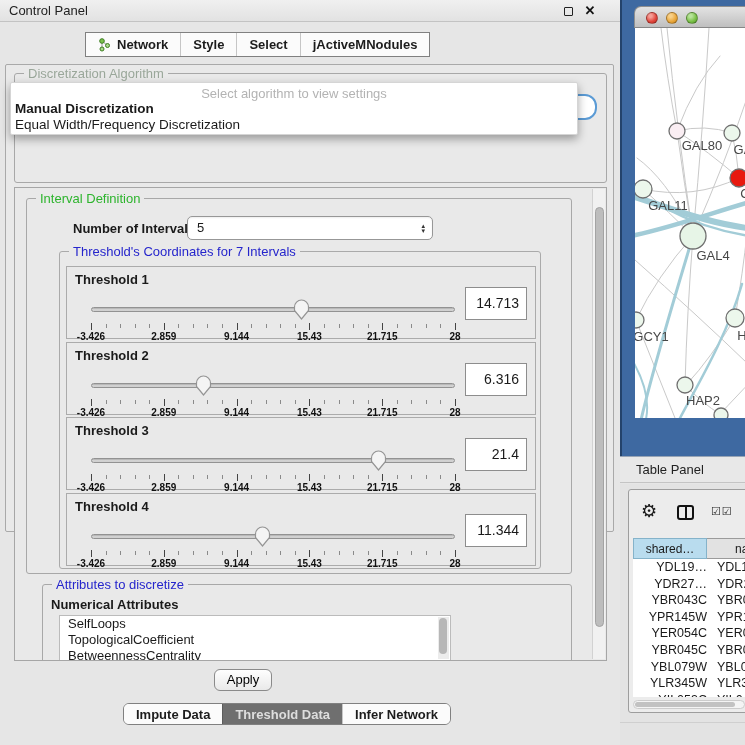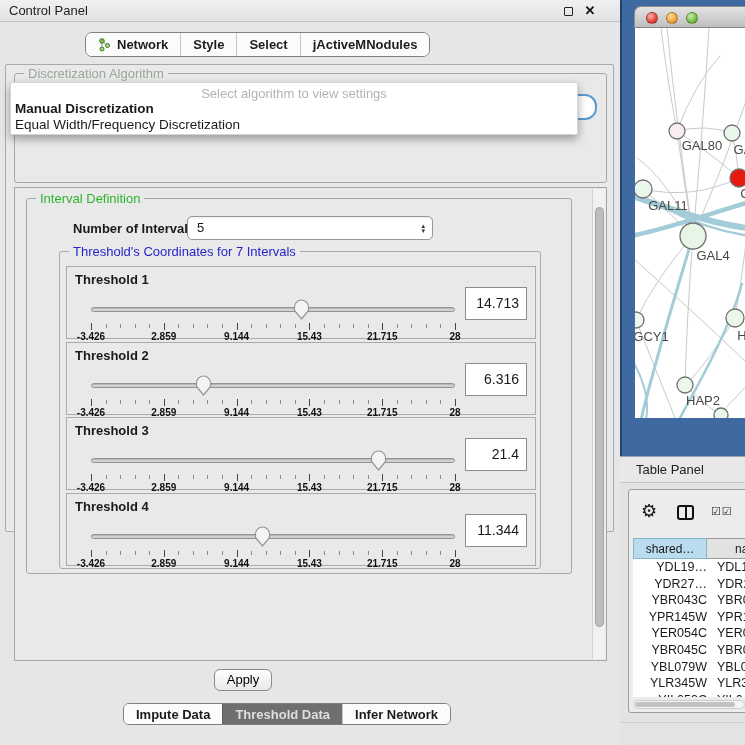--- a/index.html
+++ b/index.html
@@ -5,21 +5,21 @@
   *{box-sizing:border-box;margin:0;padding:0}
   html,body{width:745px;height:745px}
   body{font-family:"Liberation Sans",sans-serif;background:#e6e6e6;position:relative;overflow:hidden;color:#1a1a1a}
   .abs{position:absolute}
   
   .cp-titlebar{left:0;top:0;width:620px;height:22px;background:linear-gradient(#f0f0f0,#e2e2e2);border-bottom:1px solid #c3c3c3;font-size:13px;line-height:22px;padding-left:9px;color:#222}
   .win-btn{position:absolute;top:0;height:22px;line-height:22px;font-size:13px;color:#111;text-align:center}
   .float-glyph{display:inline-block;width:9px;height:9px;border:1.5px solid #222;border-radius:1px;vertical-align:middle}
   .cp-inner{left:5px;top:64px;width:609px;height:468px;background:#e9e9e9;border:1px solid #a9a9a9;border-radius:2px}
   
-  .tab-bar{display:flex;align-items:stretch;height:25px;border:1px solid #808080;border-radius:7px;background:#fbfbfb;overflow:hidden;font-size:13px;font-weight:600}
+  .tab-bar{display:flex;align-items:stretch;height:25px;border:1px solid #808080;border-radius:0;background:#fbfbfb;overflow:hidden;font-size:13px;font-weight:600}
   .tab-seg{display:flex;align-items:center;padding:0 12px;color:#1c1c1c;background:#fbfbfb;cursor:default;white-space:nowrap}
   .tab-seg + .tab-seg{border-left:1px solid #c6c6c6}
   .tab-seg.sel{background:#6f6f6f;color:#dedede;border-left:1px solid #5c5c5c}
   .tab-seg .net-icon{margin-right:6px;display:inline-flex}
   
   .group{position:absolute;border:1px solid #a8a8a8;border-radius:3px}
   .gtitle{position:absolute;top:-8px;left:9px;background:#e9e9e9;padding:0 4px;font-size:13px;white-space:nowrap}
   .g-green{color:#2db42d}.g-blue{color:#2525cc}.g-black{color:#1a1a1a}.g-gray{color:#9aa79a}
   
   .combo{position:absolute;background:#fff;border:1px solid #979797;border-radius:5px;height:26px;font-size:13px;line-height:24px;padding:0 22px 0 9px;box-shadow:inset 0 1px 2px rgba(0,0,0,.07);white-space:nowrap;overflow:hidden}
@@ -293,20 +293,32 @@
                 <span class="scale-lbl" style="left: 40%;">9.144</span>
                 <span class="scale-lbl" style="left: 60%;">15.43</span>
                 <span class="scale-lbl" style="left: 80%;">21.715</span>
                 <span class="scale-lbl" style="left: 100%;">28</span>
               </div>
               <div class="value-box">11.344</div>
             </div>
           </div>
       </div>
     </div>
+    <div class="group" style="left:27px;top:396px;width:530px;height:140px">
+      <span class="gtitle g-blue">Attributes to discretize</span>
+      <span style="position:absolute;left:8px;top:12px;font-size:13px;font-weight:bold">Numerical Attributes</span>
+      <div class="attr-list" style="left:16px;top:30px;width:392px;height:46px" id="attr-list">
+        <div style="position:absolute;right:1px;top:1px;bottom:1px;width:11px;background:#ececec">
+          <div style="position:absolute;left:1px;top:1px;width:8px;height:36px;background:#b7b7b7;border-radius:4px"></div>
+        </div>
+      <div class="attr-item">SelfLoops</div>
+          <div class="attr-item">TopologicalCoefficient</div>
+          <div class="attr-item">BetweennessCentrality</div>
+        </div>
+    </div>
     <div class="vsb">
       <div class="thumb" style="top:18px;height:420px"></div>
     </div>
   </div>
 
   <button class="push-btn" style="left:208px;top:604px;width:58px">Apply</button>
 </div>
 
 <div class="abs tab-bar" id="bottom-tabs" style="left:123px;top:703px;height:22px;border-radius:6px">
     <div class="tab-seg">

